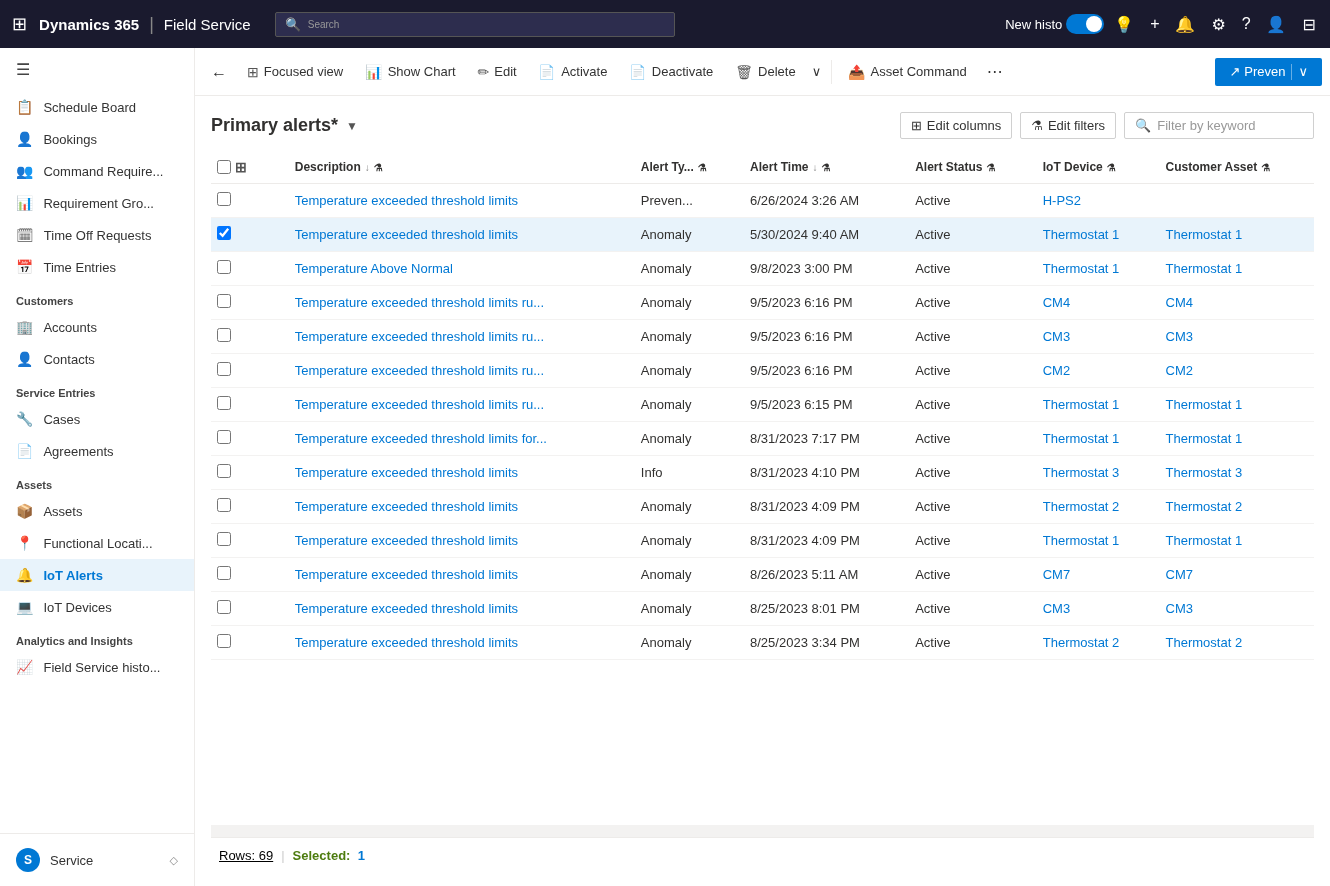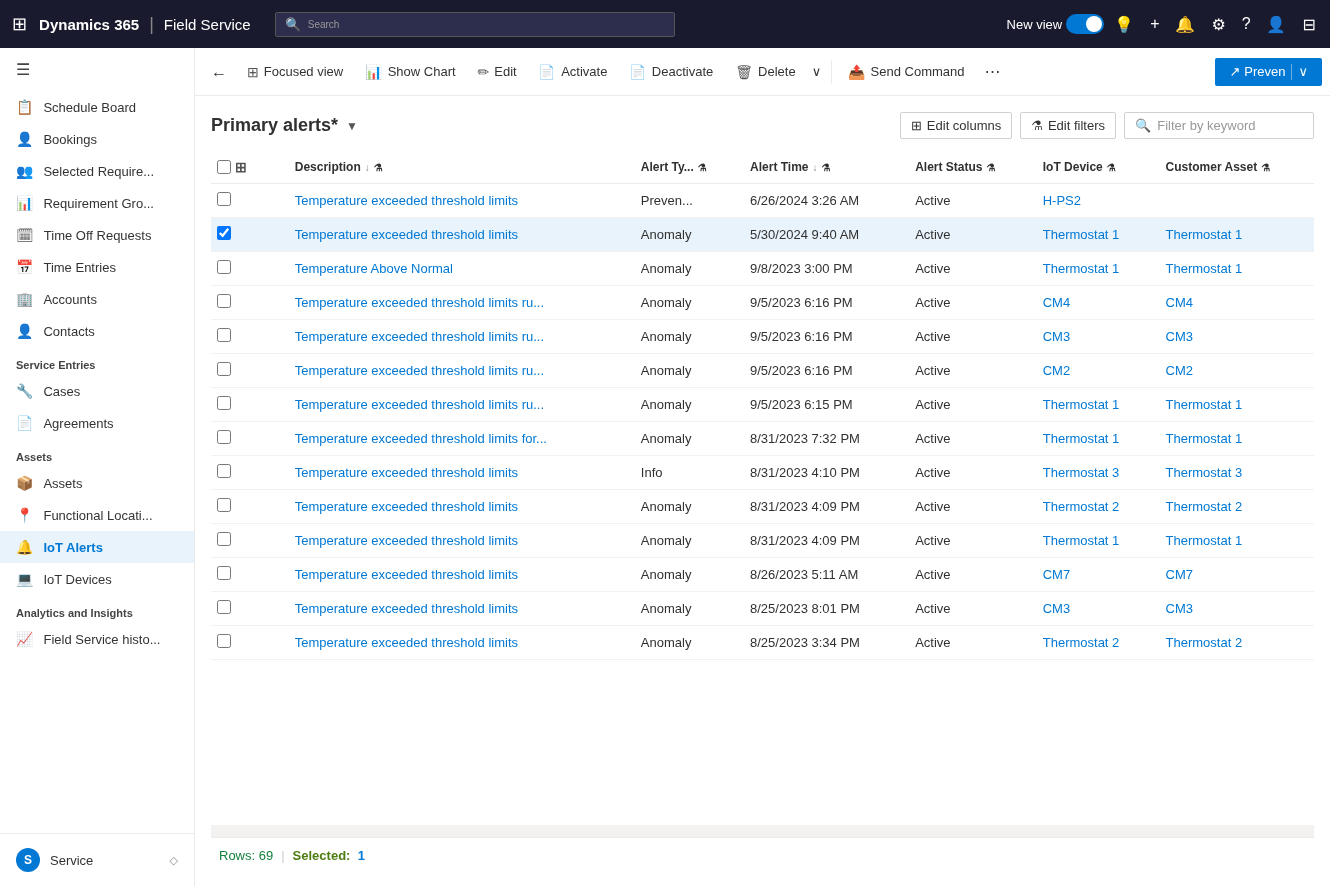--- a/index.html
+++ b/index.html
@@ -372,21 +372,21 @@
       border-top: 1px solid #edebe9;
       display: flex;
       align-items: center;
       padding: 0 8px;
       gap: 4px;
       font-size: 13px;
       color: #323130;
       background: white;
       flex-shrink: 0;
     }
-    .footer-rows { color: #15803d; }
+    .footer-rows { color: #000000; text-decoration: underline; }
     .footer-selected { color: #323130; }
     .footer-selected span { color: #4d7c0f; font-weight: 600; }
 
     
     .table-container::-webkit-scrollbar { width: 6px; }
     .table-container::-webkit-scrollbar-track { background: #f3f2f1; }
     .table-container::-webkit-scrollbar-thumb { background: #c8c6c4; border-radius: 3px; }
 
     
     .h-scroll-area {
@@ -417,21 +417,21 @@
 <div class="top-nav">
   <span class="top-nav-waffle">⊞</span>
   <span class="top-nav-title">Dynamics 365</span>
   <span class="top-nav-divider">|</span>
   <span class="top-nav-app">Field Service</span>
   <div class="search-bar">
     <span style="color:#999;">🔍</span>
     <input type="text" placeholder="Search" style="">
   </div>
   <div class="top-nav-right">
-    <span class="top-nav-label">New view</span>
+    <span class="top-nav-label">New histo</span>
     <div class="toggle-switch"></div>
     <button class="nav-icon-btn">💡</button>
     <button class="nav-icon-btn">+</button>
     <button class="nav-icon-btn">🔔</button>
     <button class="nav-icon-btn">⚙</button>
     <button class="nav-icon-btn">?</button>
     <button class="nav-icon-btn">👤</button>
     <button class="nav-icon-btn">⊟</button>
   </div>
 </div>
@@ -444,35 +444,36 @@
     <div class="sidebar-item">
       <span class="sidebar-item-icon">📋</span>
       <span>Schedule Board</span>
     </div>
     <div class="sidebar-item">
       <span class="sidebar-item-icon">👤</span>
       <span>Bookings</span>
     </div>
     <div class="sidebar-item">
       <span class="sidebar-item-icon">👥</span>
-      <span>Selected Require...</span>
+      <span>Command Require...</span>
     </div>
     <div class="sidebar-item">
       <span class="sidebar-item-icon">📊</span>
       <span>Requirement Gro...</span>
     </div>
     <div class="sidebar-item">
       <span class="sidebar-item-icon">🗓</span>
       <span>Time Off Requests</span>
     </div>
     <div class="sidebar-item">
       <span class="sidebar-item-icon">📅</span>
       <span>Time Entries</span>
     </div>
 
+    <div class="sidebar-section-label">Customers</div>
     <div class="sidebar-item">
       <span class="sidebar-item-icon">🏢</span>
       <span>Accounts</span>
     </div>
     <div class="sidebar-item">
       <span class="sidebar-item-icon">👤</span>
       <span>Contacts</span>
     </div>
 
     <div class="sidebar-section-label">Service Entries</div>
@@ -555,21 +556,21 @@
       </button>
 
       <button class="toolbar-btn" style="padding:6px 4px;">
         <span>∨</span>
       </button>
 
       <div class="toolbar-separator"></div>
 
       <button class="toolbar-btn">
         <span class="toolbar-btn-icon">📤</span>
-        <span>Send Command</span>
+        <span>Asset Command</span>
       </button>
 
       <button class="toolbar-more">⋯</button>
 
       <div style="margin-left:auto;">
         <button class="toolbar-btn primary" style="display:flex;align-items:center;gap:4px;">
           <span>↗</span>
           <span>Preven</span>
           <div class="share-divider"></div>
           <span>∨</span>
@@ -718,21 +719,21 @@
                 <td>9/5/2023 6:15 PM</td>
                 <td>Active</td>
                 <td class="link">Thermostat 1</td>
                 <td class="link">Thermostat 1</td>
               </tr>
               <tr>
                 <td class="checkbox-cell"><input type="checkbox" style=""></td>
                 <td class="row-icon-cell"></td>
                 <td class="link" style="max-width: 280px;">Temperature exceeded threshold limits for...</td>
                 <td>Anomaly</td>
-                <td>8/31/2023 7:32 PM</td>
+                <td>8/31/2023 7:17 PM</td>
                 <td>Active</td>
                 <td class="link">Thermostat 1</td>
                 <td class="link">Thermostat 1</td>
               </tr>
               <tr>
                 <td class="checkbox-cell"><input type="checkbox" style=""></td>
                 <td class="row-icon-cell"></td>
                 <td class="link" style="max-width: 280px;">Temperature exceeded threshold limits</td>
                 <td>Info</td>
                 <td>8/31/2023 4:10 PM</td>

